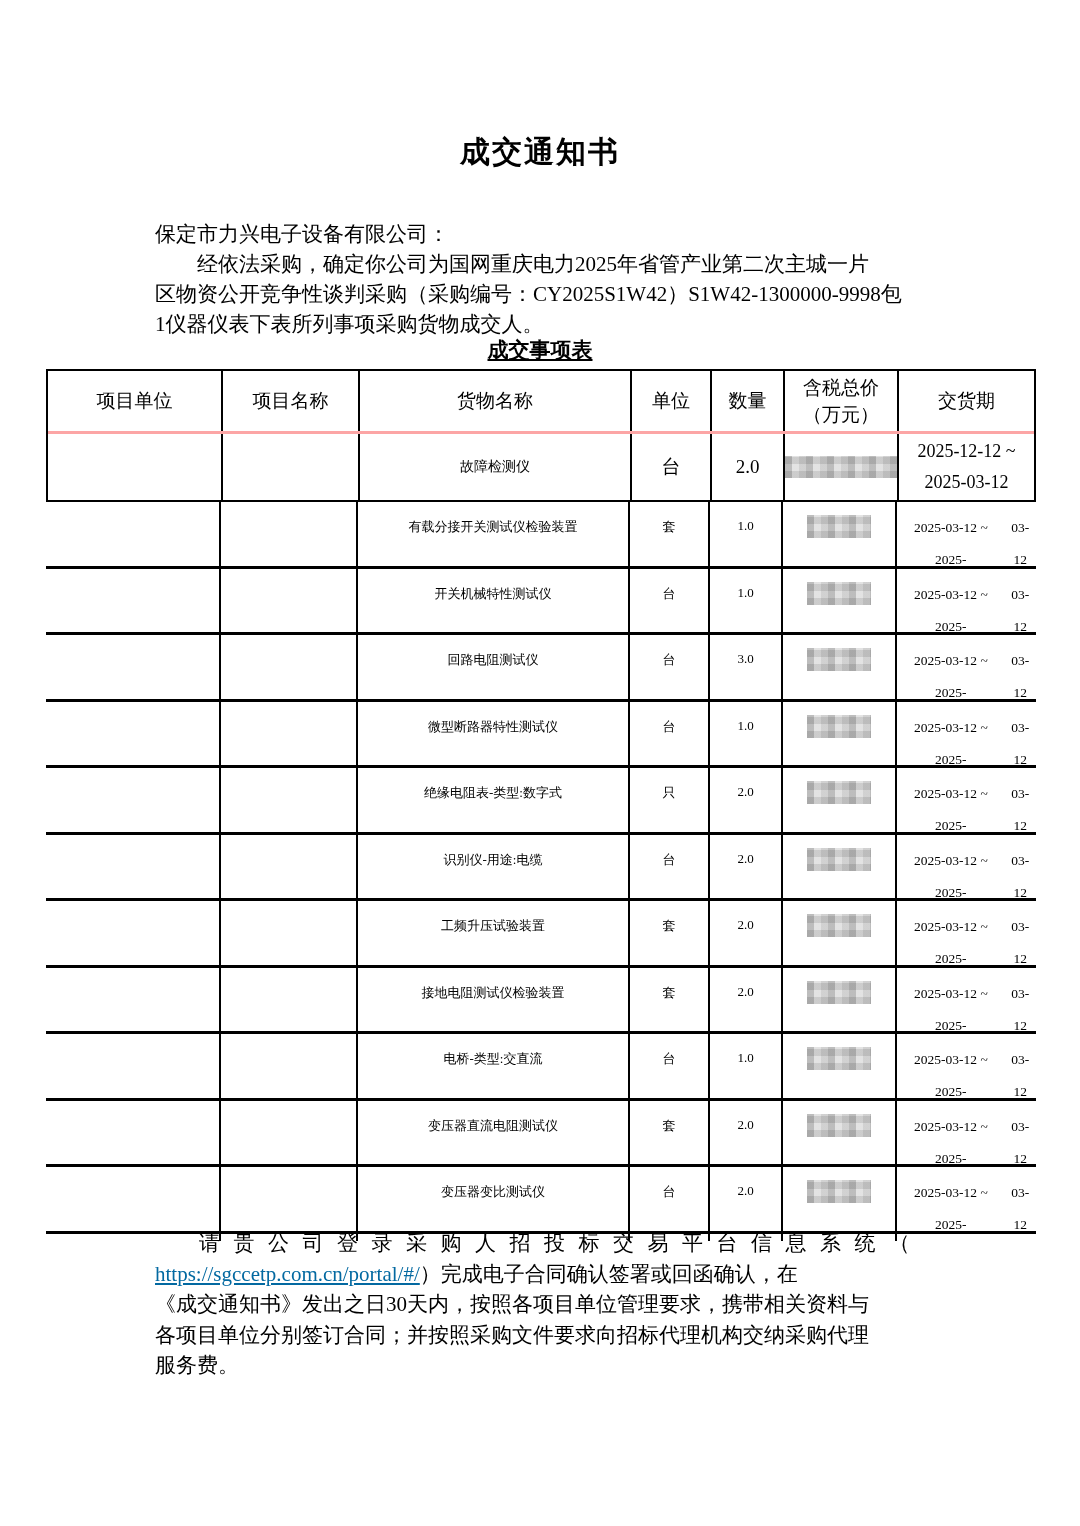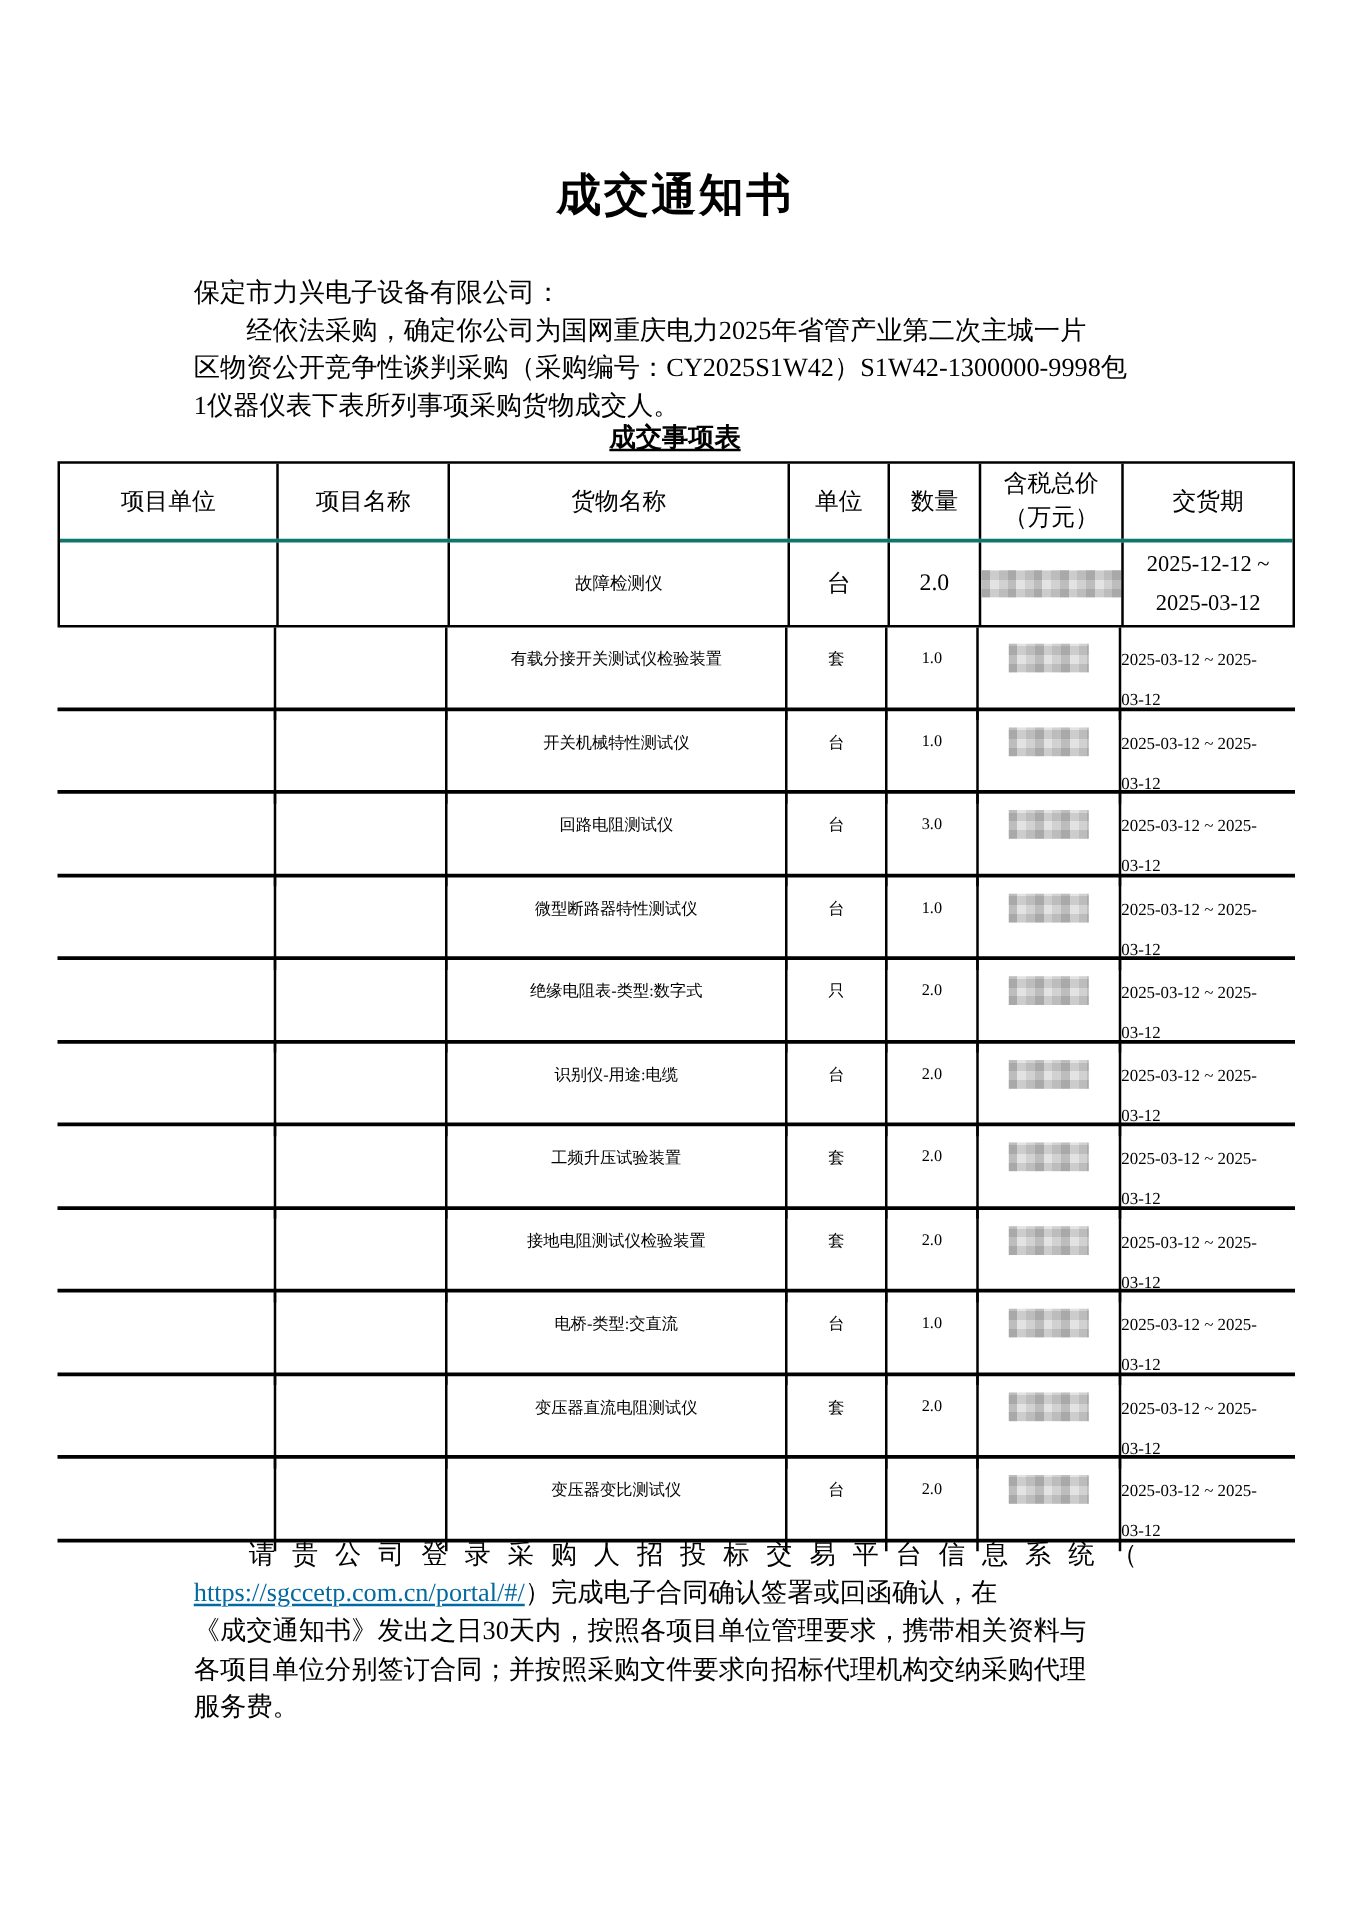--- a/index.html
+++ b/index.html
@@ -4,58 +4,58 @@
 <style>
   html,body { margin:0; padding:0; background:#ffffff; }
   .page {
     position:relative; width:1080px; height:1526px; background:#ffffff;
     font-family:"Liberation Serif","DejaVu Serif",serif; color:#000;
     overflow:hidden;
   }
   
   .doc-title {
     position:absolute; top:132px; left:0; right:0;
-    text-align:center; font-size:36px; font-weight:bold; letter-spacing:2px;
+    text-align:center; font-size:30px; font-weight:bold; letter-spacing:2px;
   }
   
   .intro {
     position:absolute; left:155px; top:219px; width:785px;
     font-size:21px; line-height:30px;
   }
   .intro .indent { text-indent:42px; }
   
   .table-title {
     position:absolute; top:336px; left:0; right:0;
     text-align:center; font-size:21px; font-weight:bold;text-decoration:underline;
   }
   
   .dtable { position:absolute; left:46px; top:369px; width:990px; }
   .grid7 {
     display:grid;
     grid-template-columns:173px 137px 272px 80px 73px 114px auto;
   }
   .head-block { border:2px solid #000; }
-  .thead { height:60px; border-bottom:3px solid #0f766e; }
+  .thead { height:60px; border-bottom:3px solid #fca5a5; }
   .thead .c, .row1 .c {
     display:flex; flex-direction:column; align-items:center; justify-content:center;
     font-size:19px; text-align:center;
   }
   .thead .c + .c, .row1 .c + .c { border-left:2px solid #000; }
   .thead .two-line { line-height:27px; }
   .row1 { height:66px; }
   .row1 .goods { font-size:14px; }
   .row1 .dates { font-size:18px; line-height:31px; }
   
   .trow { height:63.5px; border-bottom:3px solid #000; box-sizing:content-box; }
   .trow .c {
     display:flex; align-items:flex-start; justify-content:center;
     padding-top:16px; font-size:13px; text-align:center; box-sizing:border-box;
   }
   .trow .c + .c { border-left:2px solid #000; }
-  .trow .dates { flex-direction:column; padding-top:10px; line-height:32px; font-size:13.5px; }
+  .trow .dates { flex-direction:row; padding-top:10px; line-height:32px; font-size:13.5px; }
   
   .redact {
     display:inline-block; height:23px; width:64px; margin-top:-3px;
     background-color:#e7e7e7;
     background-image:
       repeating-linear-gradient(90deg, rgba(110,110,110,0.35) 0 7px, rgba(215,215,215,0.25) 7px 14px, rgba(160,160,160,0.30) 14px 21px),
       repeating-linear-gradient(0deg, rgba(130,130,130,0.30) 0 7px, rgba(230,230,230,0.20) 7px 14px);
   }
   .redact.big { width:112px; height:22px; margin-top:0; }
   

